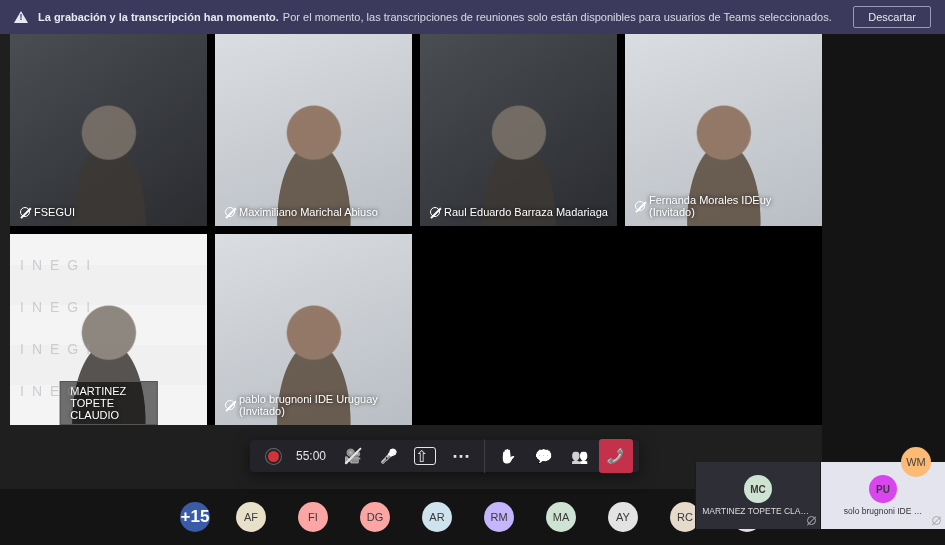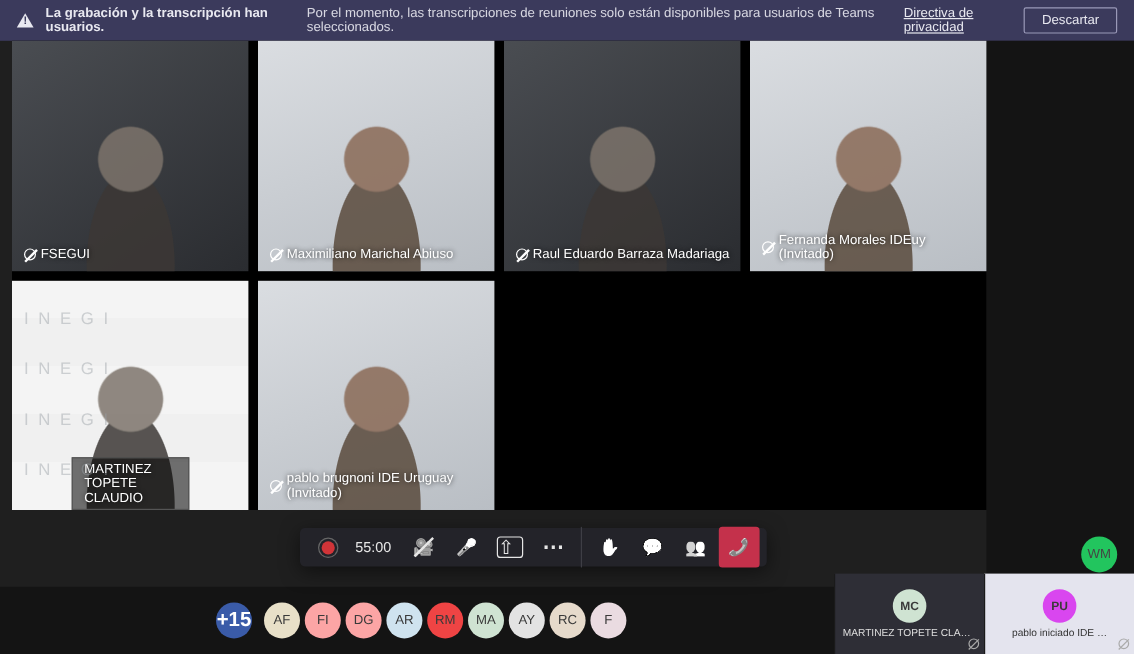--- a/index.html
+++ b/index.html
@@ -215,37 +215,37 @@
     color: #fff;
     font-size: 17px;
     font-weight: 600;
     display: flex;
     align-items: center;
     justify-content: center;
     cursor: pointer;
   }
   .avatars {
     display: flex;
-    gap: 4px;
-    margin-left: 10px;
+    gap: 32px;
+    margin-left: 26px;
   }
   .avatar {
     width: 30px; height: 30px;
     border-radius: 50%;
     display: flex;
     align-items: center;
     justify-content: center;
     font-size: 11px;
     font-weight: 500;
     color: #3a3a3a;
     position: relative;
   }
   .spotlight {
     position: absolute;
-    right: 0; bottom: 0;
+    right: 0; bottom: 16px;
     height: 67px;
     width: 250px;
     display: flex;
     margin-left: 28px;
   }
   .spot-card {
     flex: 1;
     background: #2c2c33;
     display: flex;
     flex-direction: column;
@@ -276,34 +276,33 @@
     right: 0;
     bottom: 56px;
     background: #141414;
   }
   .far-avatar {
     position: absolute;
     right: 14px;
     bottom: 68px;
     width: 30px; height:30px;
     border-radius:50%;
-    background:#22c55e;
+    background:#fdba74;
     color:#444;
     font-size:11px;
     display:flex;align-items:center;justify-content:center;
   }
 </style>
 </head>
 <body>
 
 <div class="banner">
   <span class="warn-icon"></span>
-  <span class="title">La grabación y la transcripción han usuarios.</span>
+  <span class="title">La grabación y la transcripción han momento.</span>
   <span class="msg">Por el momento, las transcripciones de reuniones solo están disponibles para usuarios de Teams seleccionados.</span>
-  <span class="link">Directiva de privacidad</span>
   <span class="spacer"></span>
   <button class="dismiss">Descartar</button>
 </div>
 
 <div class="right-fill"></div>
 
 <div class="stage">
   <div class="tile">
     <div class="label">
       <span class="mic-off"></span>
@@ -359,34 +358,34 @@
   <div class="btn hangup i-phone"></div>
 </div>
 
 <div class="strip">
   <div class="overflow-pill">+15</div>
   <div class="avatars">
     <div class="avatar" style="background:#e8e0c8">AF</div>
     <div class="avatar" style="background:#fca5a5">FI</div>
     <div class="avatar" style="background:#fca5a5">DG</div>
     <div class="avatar" style="background:#cfe3ef">AR</div>
-    <div class="avatar" style="background:#ef4444">RM</div>
+    <div class="avatar" style="background:#c4b5fd">RM</div>
     <div class="avatar" style="background:#cfe3d2">MA</div>
     <div class="avatar" style="background:#e3e3e3">AY</div>
     <div class="avatar" style="background:#e6dacb">RC</div>
     <div class="avatar" style="background:#eadbe1">F</div>
   </div>
 
   <div class="spotlight">
     <div class="spot-card" style="background:#2e2e36">
       <div class="spot-avatar" style="background:#cfe3d2;color:#3a3a3a">MC</div>
       <div class="spot-name">MARTINEZ TOPETE CLAUD…</div>
       <span class="mic-corner"></span>
     </div>
     <div class="spot-card lighter" style="background:#e4e4ee">
       <div class="spot-avatar" style="background:#d946ef;color:#3a3a3a">PU</div>
-      <div class="spot-name" style="color:#333">pablo iniciado IDE …</div>
+      <div class="spot-name" style="color:#333">solo brugnoni IDE …</div>
       <span class="mic-corner"></span>
     </div>
   </div>
 </div>
 
 <div class="far-avatar">WM</div>
 
 </body></html>

